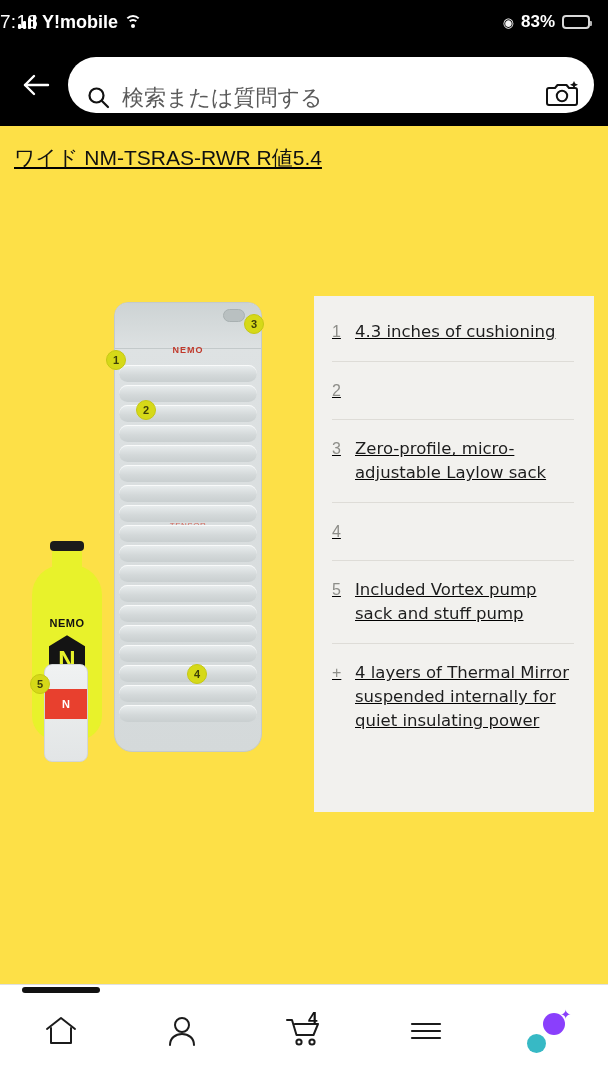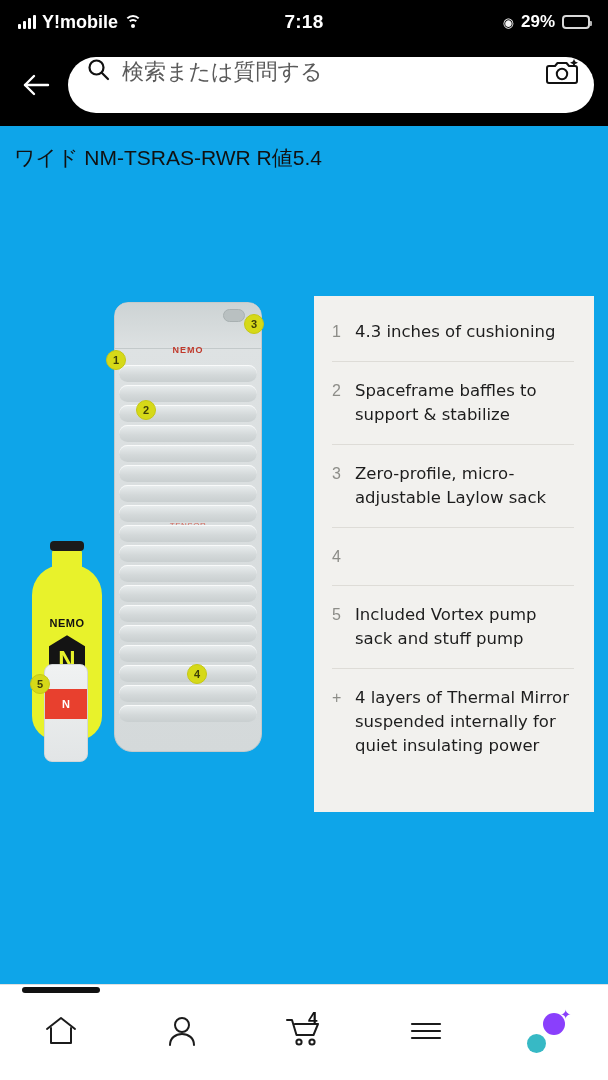--- a/index.html
+++ b/index.html
@@ -25,23 +25,22 @@
     display: flex;
     align-items: center;
     padding: 0 18px;
     flex: none;
     position: relative;
   }
   .sb-left { display: flex; align-items: center; gap: 6px; }
   .sb-center {
     position: absolute;
     left: 0; right: 0;
-    text-align: center;
     font-size: 19px;
-    font-weight: bold;
+    font-weight: normal;
     letter-spacing: 0.3px;
     pointer-events: none;
   }
   .sb-right {
     margin-left: auto;
     display: flex;
     align-items: center;
     gap: 7px;
     position: relative;
     z-index: 2;
@@ -102,36 +101,37 @@
     display: flex; align-items: center; justify-content: center;
     color: #fff;
     flex: none;
   }
   .search-pill {
     flex: 1;
     height: 56px;
     background: #ffffff;
     border-radius: 28px;
     display: flex;
-    align-items: flex-start;
+    align-items: flex-end;
     padding: 0 14px 0 18px;
     gap: 12px;
   }
   .search-placeholder {
     flex: 1;
     font-size: 22px;
     color: #5a5a5a;
   }
 
   
   .content {
     flex: 1;
     overflow: hidden;
     position: relative;
-    background: #0ea5e9;
+    background: #fde047;
+    text-decoration: underline;
   }
   .prod-title {
     font-size: 21px;
     color: #111;
     padding: 18px 14px 0 14px;
     line-height: 1.35;
   }
   .figure-wrap {
     margin-top: 120px;
     padding: 0 14px;
@@ -343,21 +343,21 @@
       <span class="carrier">Y!mobile</span>
       <span class="wifi">
         <span></span>
           <span></span>
           <span class="wifi-dot"></span>
       </span>
     </div>
     <div class="sb-center">7:18</div>
     <div class="sb-right">
       <span class="loc-icon">◉</span>
-      <span class="batt-pct">29%</span>
+      <span class="batt-pct">83%</span>
       <span class="batt"><span class="batt-fill"></span></span>
     </div>
   </div>
 
   <div class="searchbar">
     <div class="back-arrow">
       <svg width="30" height="24" viewBox="0 0 30 24" fill="none" stroke="#ffffff" stroke-width="2.4" stroke-linecap="round" stroke-linejoin="round">
         <line x1="27" y1="12" x2="4" y2="12"></line>
           <polyline points="13,3 4,12 13,21"></polyline>
       </svg>
@@ -438,21 +438,20 @@
           <div class="callout c5">5</div>
         </div>
 
         <div class="kf-right">
           <div class="feat">
             <div class="feat-num">1</div>
             <div class="feat-txt">4.3 inches of cushioning</div>
           </div>
           <div class="feat">
             <div class="feat-num">2</div>
-            <div class="feat-txt">Spaceframe baffles to support &amp; stabilize</div>
           </div>
           <div class="feat">
             <div class="feat-num">3</div>
             <div class="feat-txt">Zero-profile, micro-adjustable Laylow sack</div>
           </div>
           <div class="feat">
             <div class="feat-num">4</div>
           </div>
           <div class="feat">
             <div class="feat-num">5</div>

